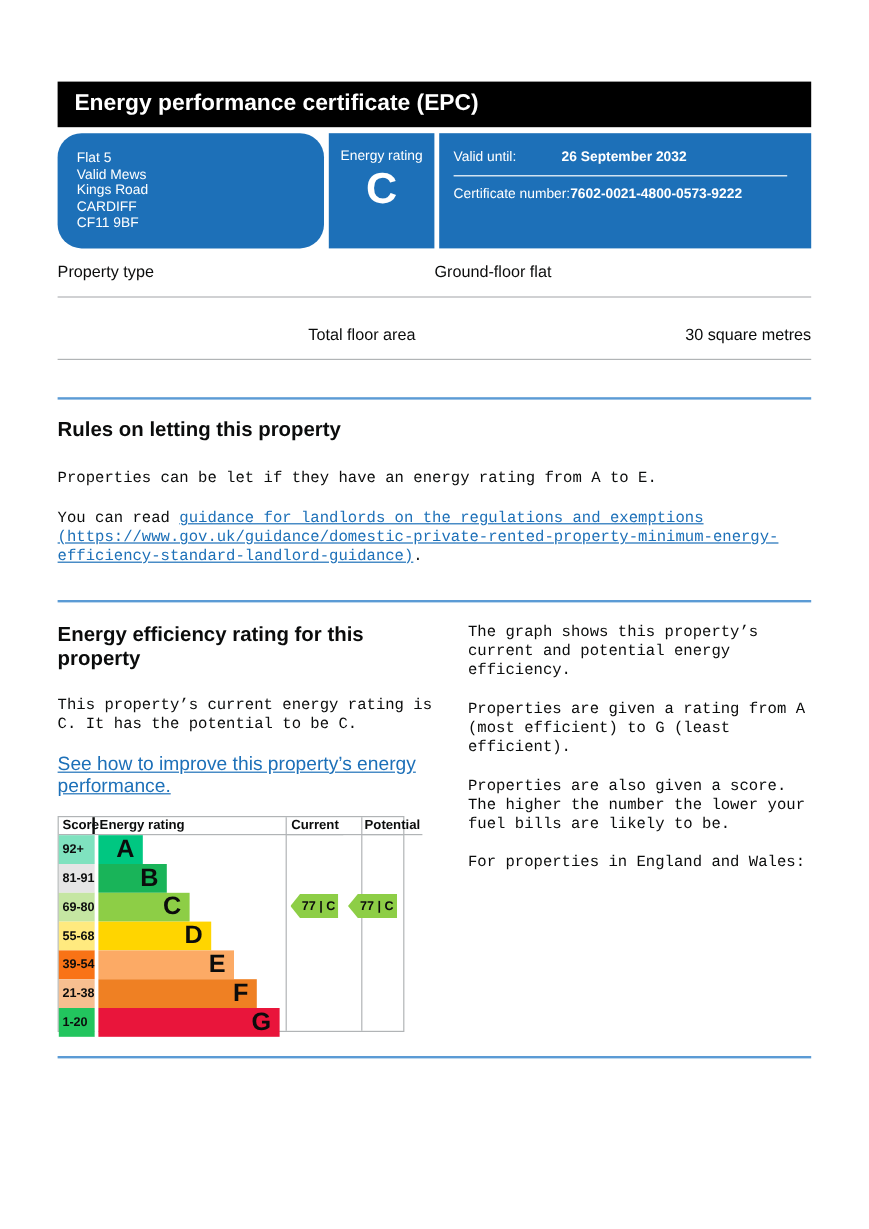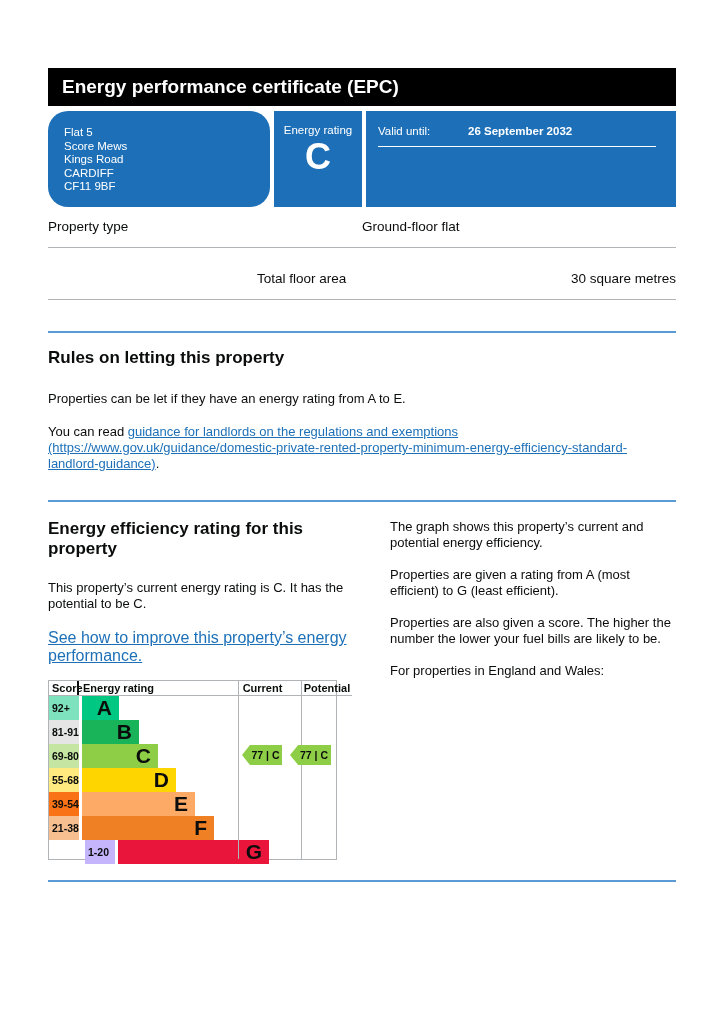--- a/index.html
+++ b/index.html
@@ -40,21 +40,21 @@
   .fact-label { width: 314px; flex: none; }
 
   
   .section-rule { border: none; border-top: 2px solid #5b9bd5; }
   .rule-1 { margin-top: 31px; }
   .rule-2 { margin-top: 28px; }
   .rule-3 { margin-top: 20px; }
 
   h2 { font-size: 17px; font-weight: bold; line-height: 20px; }
   .h2-rules { margin-top: 15px; }
-  p, .para { font-size: 13px; line-height: 16px; }
+  p, .para { font-size: 13px; line-height: 16px; font-family: Liberation Mono, monospace; }
   .p-rules-1 { margin-top: 23px; }
   .p-rules-2 { margin-top: 17px; }
   a.link { color: #1d70b8; text-decoration: underline; overflow-wrap: break-word; }
 
   
   .cols { display: flex; margin-top: 17px; }
   .col-left { width: 342px; flex: none; padding-right: 28px; }
   .col-right { flex: 1; }
   .col-left .summary-p { margin-top: 21px; }
   .col-left .improve-link { display: inline-block; margin-top: 17px; }
@@ -107,35 +107,39 @@
 </head>
 <body>
 
 <div class="doc">
 
   <div class="title-bar">Energy performance certificate (EPC)</div>
 
   <div class="panels">
     <div class="panel panel-address">
       <div>Flat 5</div>
-      <div>Score Mews</div>
+      <div>Valid Mews</div>
       <div>Kings Road</div>
       <div>CARDIFF</div>
       <div>CF11 9BF</div>
     </div>
     <div class="panel panel-rating">
       <div>Energy rating</div>
       <div class="big-letter">C</div>
     </div>
     <div class="panel panel-valid">
       <div class="row">
         <span class="lbl">Valid until:</span>
         <span class="val">26 September 2032</span>
       </div>
       <hr>
+      <div class="row">
+        <span>Certificate number:</span>
+        <span class="val">7602-0021-4800-0573-9222</span>
+      </div>
     </div>
   </div>
 
   <div class="facts">
     <div class="fact-row">
       <div class="fact-label">Property type</div>
       <div class="fact-value">Ground-floor flat</div>
     </div>
     <div class="fact-row">
       <div class="fact-label">Total floor area</div>
@@ -188,21 +192,21 @@
             <div class="score-cell" style="background: #f97316;">39-54</div>
               <div class="band-gap"></div>
             <div class="band-bar" style="background: rgb(252, 170, 101); width: 113px;">E</div>
           </div>
           <div class="band-row">
             <div class="score-cell" style="background: rgb(247, 191, 144);">21-38</div>
               <div class="band-gap"></div>
             <div class="band-bar" style="background: rgb(239, 128, 35); width: 132px;">F</div>
           </div>
           <div class="band-row">
-            <div class="score-cell" style="background: #c4b5fd; margin-left: 36px;">1-20</div>
+            <div class="score-cell" style="background: #22c55e;">1-20</div>
               <div class="band-gap"></div>
             <div class="band-bar" style="background: rgb(233, 21, 59); width: 151px;">G</div>
           </div>
         </div>
         <div class="overlay-col col-current-overlay">
           <div class="col-hdr">Current</div>
         </div>
         <div class="overlay-col col-potential-overlay">
           <div class="col-hdr">Potential</div>
         </div>

